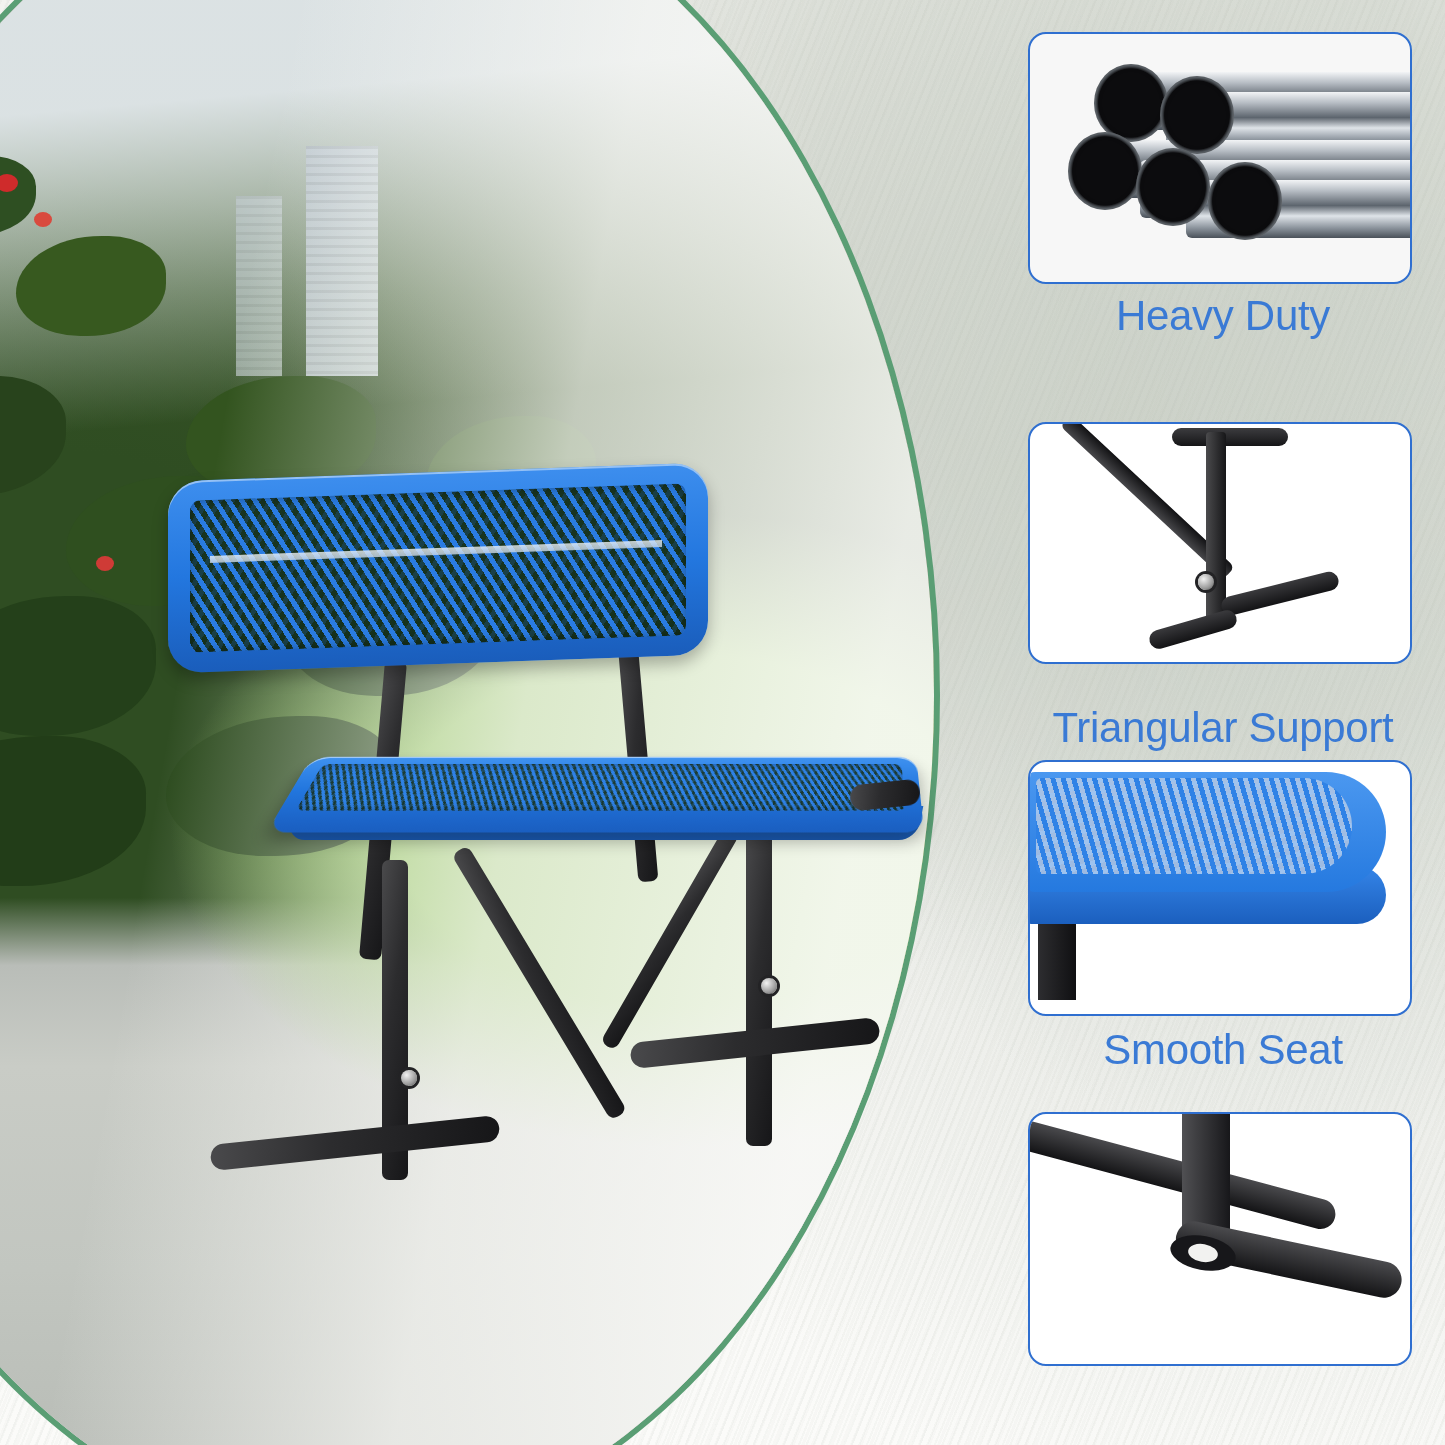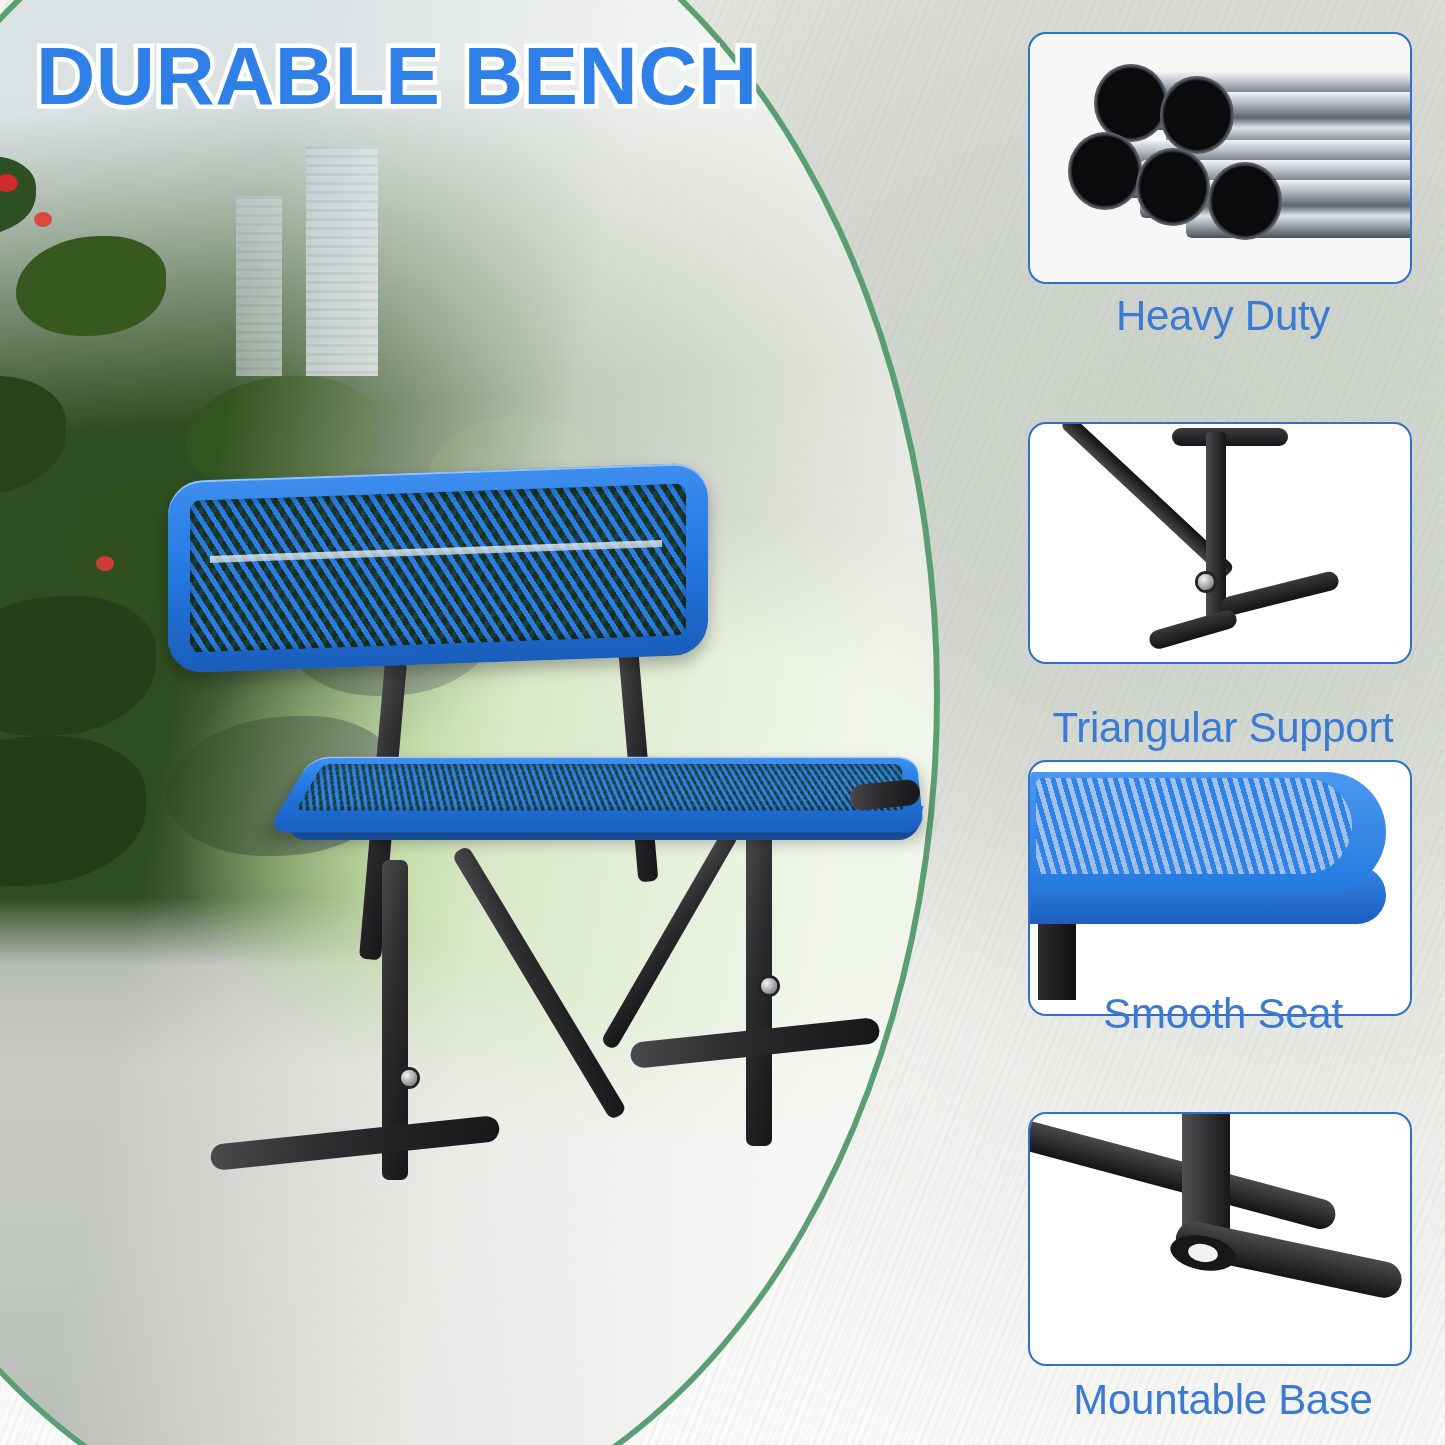--- a/index.html
+++ b/index.html
@@ -161,21 +161,21 @@
   .p3{top:760px;height:252px;background:#ffffff;}
   .p4{top:1112px;height:250px;background:#ffffff;}
 
   .caption{
     position:absolute;left:0;width:390px;text-align:center;
     color:#3a7ad5;font-size:42px;line-height:1.12;font-weight:normal;
     letter-spacing:-.3px;
   }
   .c1{top:292px;}
   .c2{top:704px;}
-  .c3{top:990px;}
+  .c3{top:1026px;}
   .c4{top:1376px;}
 
   
   .tubes{position:absolute;inset:0;}
   .tube-body{
     position:absolute;height:58px;border-radius:6px;
     background:linear-gradient(180deg,#f2f4f6 0%,#b9bfc6 18%,#5d656e 44%,#dfe4e9 62%,#8e969f 82%,#4a5159 100%);
   }
   .tube-end{
     position:absolute;width:74px;height:78px;border-radius:50%;
@@ -247,21 +247,20 @@
       <div class="blossom" style="left:268px;top:356px;width:18px;height:15px;background:#d94a3e;"></div>
       <div class="blossom" style="left:330px;top:700px;width:18px;height:15px;background:#cf3b36;"></div>
       <div class="blossom" style="left:470px;top:780px;width:16px;height:14px;background:#d6453c;"></div>
 
     </div>
 
     <div class="photo-haze"></div>
   </div>
 
   <div class="headline">
-    <span class="l2">DURABLE BENCH</span>
   </div>
 
   <div class="bench">
     <div class="post left-leg b-dark"></div>
     <div class="post back-right b-dark"></div>
 
     <div class="backrest">
       <div class="mesh"></div>
     </div>
     <div class="back-rail"></div>
@@ -332,18 +331,15 @@
 
     <div class="panel p4">
       <div style="position:absolute;inset:0;">
         <div class="mb-diag"></div>
         <div class="mb-vert"></div>
         <div class="mb-foot"></div>
         <div class="mb-flange"></div>
         <div class="mb-hole"></div>
       </div>
     </div>
-    <div class="caption c4">
-      <div>Mountable Base</div>
-    </div>
 
   </div>
 </div>
 
 </body></html>

